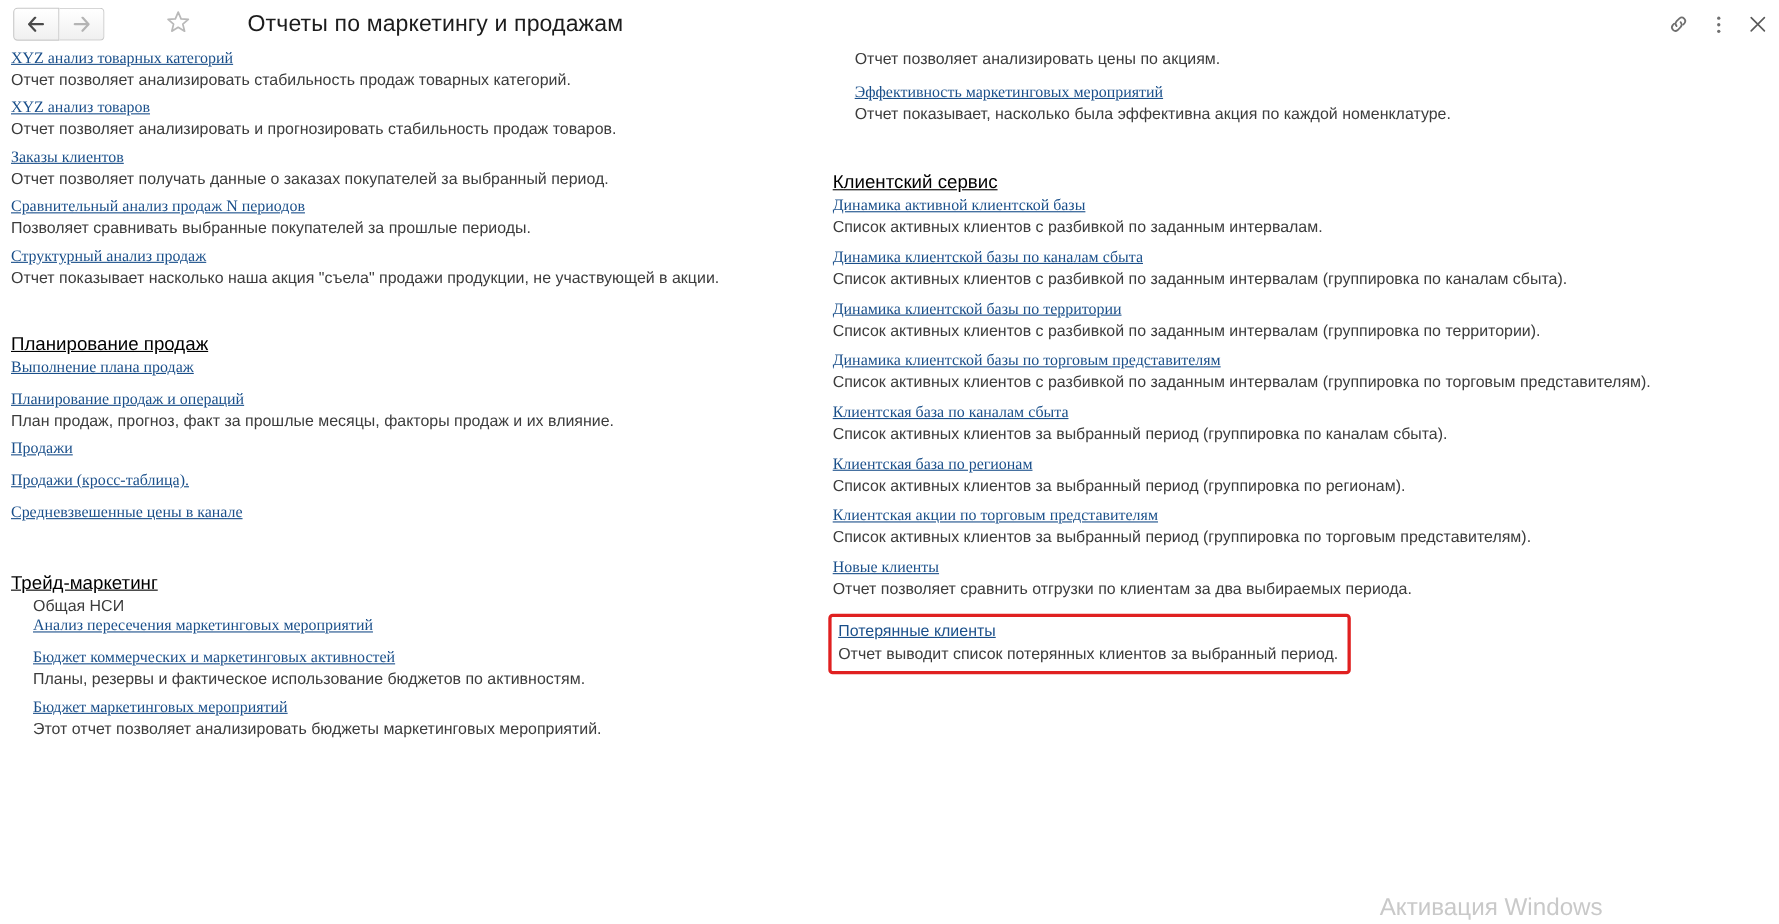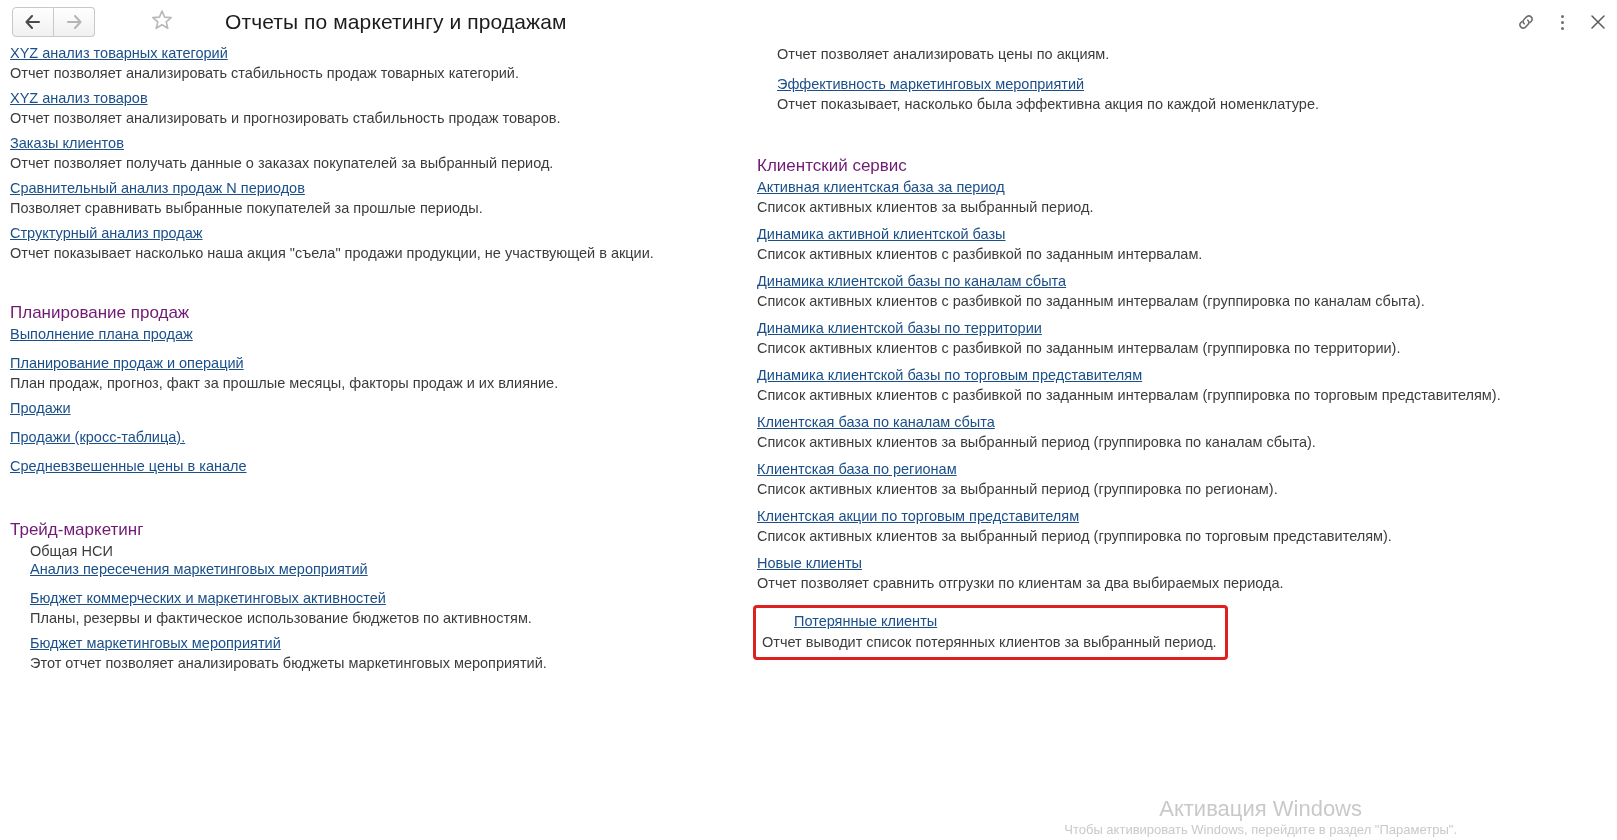--- a/index.html
+++ b/index.html
@@ -100,40 +100,41 @@
   }
   .col {
     position: absolute;
     top: 0;
   }
   .col-left  { left: 10px;  width: 735px; }
   .col-right { left: 757px; width: 845px; }
 
   .section-title {
     font-size: 17px;
-    color: #701a75;
+    color: #000000;
     margin: 0 0 2px 0;
     font-weight: normal;
+    text-decoration: underline;
   }
   .lnk {
     font-size: 14.5px;
     color: #1a4f8a;
     text-decoration: underline;
     cursor: pointer;
     display: inline-block;
     line-height: 18px;
   }
   .desc {
     font-size: 14.5px;
     color: #3c3c3c;
     line-height: 18px;
     margin: 0;
   }
   .item { margin: 0 0 7px 0; }
-  .item .lnk { margin-bottom: 2px; }
+  .item .lnk { margin-bottom: 2px; font-family: Liberation Serif, serif; }
   .item.nodesc { margin-bottom: 9px; }
 
   .static-label {
     font-size: 14.5px;
     color: #3c3c3c;
     line-height: 18px;
     padding-left: 20px;
   }
   .indent { padding-left: 20px; }
 
@@ -144,21 +145,21 @@
 
   
   .highlight {
     border: 3px solid #e02020;
     border-radius: 4px;
     padding: 4px 8px 6px 6px;
     display: inline-block;
     margin-top: 4px;
     margin-left: -4px;
   }
-  .highlight .lnk { margin-bottom: 3px; margin-left: 32px; }
+  .highlight .lnk { margin-bottom: 3px; }
 
   
   .watermark {
     position: absolute;
     right: 160px;
     bottom: 2px;
     text-align: center;
     color: #c9c9c9;
     pointer-events: none;
     user-select: none;
@@ -292,24 +293,20 @@
     <div class="item indent" style="margin-top:12px;">
       <a class="lnk">Эффективность маркетинговых мероприятий</a>
       <p class="desc">Отчет показывает, насколько была эффективна акция по каждой номенклатуре.</p>
     </div>
 
     <div class="gap-lg"></div>
 
     <h2 class="section-title">Клиентский сервис</h2>
 
     <div class="item">
-      <a class="lnk">Активная клиентская база за период</a>
-      <p class="desc">Список активных клиентов за выбранный период.</p>
-    </div>
-    <div class="item">
       <a class="lnk">Динамика активной клиентской базы</a>
       <p class="desc">Список активных клиентов с разбивкой по заданным интервалам.</p>
     </div>
     <div class="item">
       <a class="lnk">Динамика клиентской базы по каналам сбыта</a>
       <p class="desc">Список активных клиентов с разбивкой по заданным интервалам (группировка по каналам сбыта).</p>
     </div>
     <div class="item">
       <a class="lnk">Динамика клиентской базы по территории</a>
       <p class="desc">Список активных клиентов с разбивкой по заданным интервалам (группировка по территории).</p>
@@ -336,15 +333,14 @@
     </div>
 
     <div class="highlight">
       <a class="lnk">Потерянные клиенты</a>
       <p class="desc">Отчет выводит список потерянных клиентов за выбранный период.</p>
     </div>
   </div>
 
   <div class="watermark">
     <div class="wm1">Активация Windows</div>
-    <div class="wm2">Чтобы активировать Windows, перейдите в раздел "Параметры".</div>
   </div>
 </div>
 
 </body></html>

